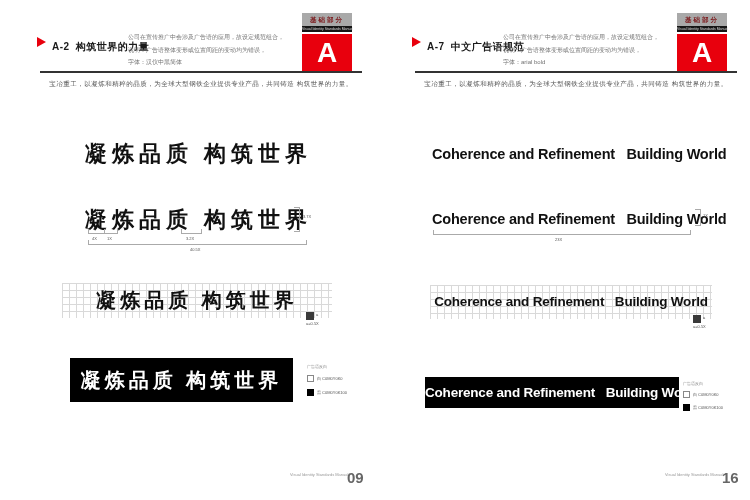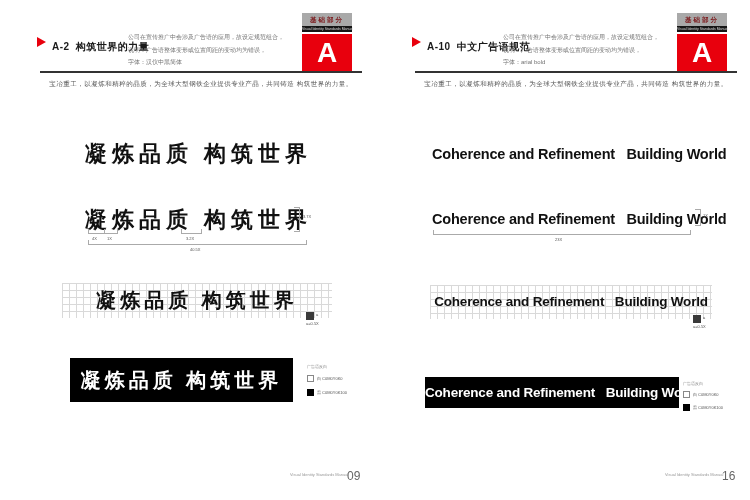--- a/index.html
+++ b/index.html
@@ -89,21 +89,21 @@
   .page.left .lg-black-label{left:317px;top:390px}
   .page.right .legend-title{left:308px;top:381px}
   .page.right .lg-sq-white{left:308px;top:391px}
   .page.right .lg-white-label{left:318px;top:392px}
   .page.right .lg-sq-black{left:308px;top:404px}
   .page.right .lg-black-label{left:318px;top:405px}
   .legend-title{color:#888}
 
   
   .ft-label{left:290px;top:472px;color:#999}
-  .ft-num{left:347px;top:469px;font-size:12px;font-weight:400;color:#666}
+  .ft-num{left:347px;top:469px;font-size:15px;font-weight:700;color:#666}
 </style>
 </head>
 <body>
 
 <section class="page left">
   <span class="arrow"></span>
   <h1 class="ptitle"><span class="code">A-2</span><span class="tname">构筑世界的力量</span></h1>
   <div class="desc">
     <div>公司在宣传推广中会涉及广告语的应用，故设定规范组合，</div>
     <div>说明：广告语整体变形或位置间距的变动均为错误，</div>
@@ -144,21 +144,21 @@
   <div class="tiny lg-white-label">白 C0M0Y0K0</div>
   <div class="lg-sq-black"></div>
   <div class="tiny lg-black-label">黑 C0M0Y0K100</div>
 
   <div class="tiny ft-label">Visual Identity Standards Manual</div>
   <div class="ft-num">09</div>
 </section>
 
 <section class="page right">
   <span class="arrow"></span>
-  <h1 class="ptitle"><span class="code">A-10</span><span class="tname">中文广告语规范</span></h1>
+  <h1 class="ptitle"><span class="code">A-7</span><span class="tname">中文广告语规范</span></h1>
   <div class="desc">
     <div>公司在宣传推广中会涉及广告语的应用，故设定规范组合，</div>
     <div>说明：广告语整体变形或位置间距的变动均为错误，</div>
     <div>字体：arial bold</div>
   </div>
   <div class="tab">基础部分</div>
   <div class="tabsub">Visual Identity Standards Manual</div>
   <div class="logo">A</div>
   <div class="rule"></div>
   <div class="tagline">宝冶重工，以凝炼和精粹的品质，为全球大型钢铁企业提供专业产品，共同铸造 构筑世界的力量。</div>

